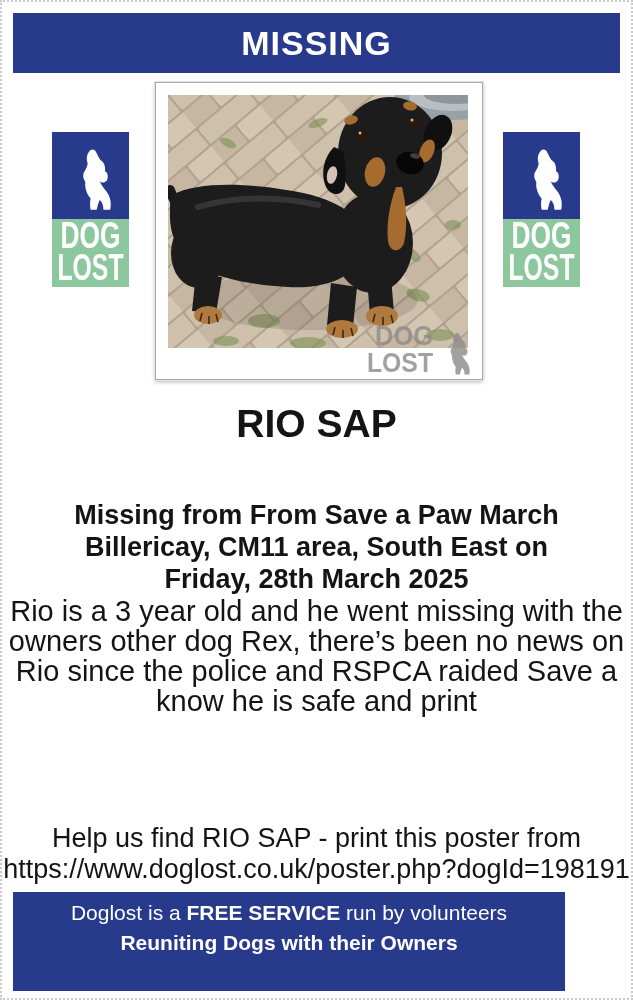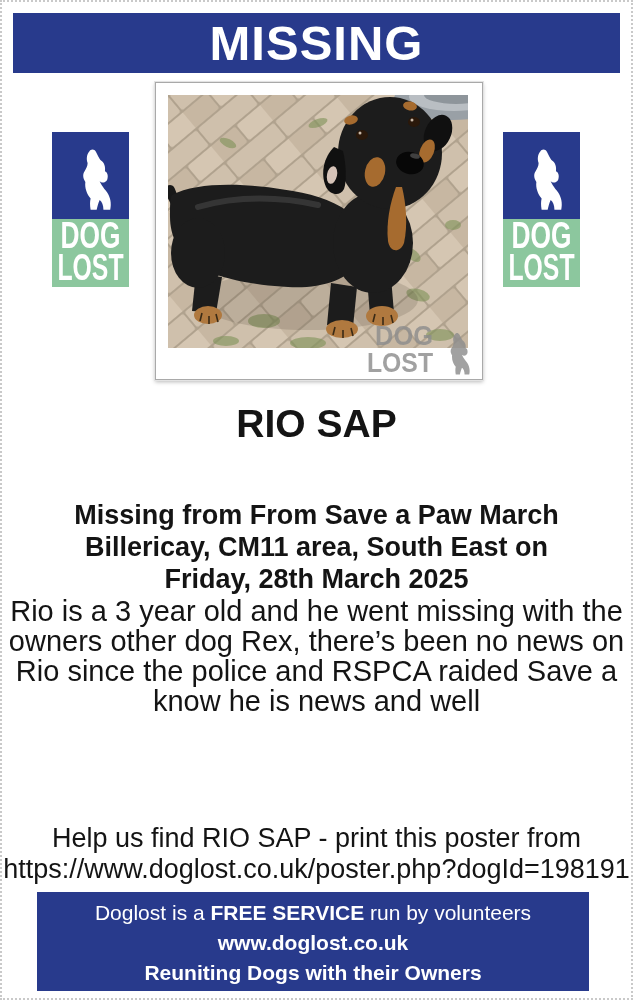--- a/index.html
+++ b/index.html
@@ -11,21 +11,21 @@
     border:2px dotted #c9c9c9;
     overflow:hidden;
     color:var(--text,#141414);
     font-family:"Liberation Sans","DejaVu Sans",sans-serif;
   }
   .banner{
     position:absolute;left:11px;top:11px;width:607px;height:60px;
     background:var(--blue,#283a8c);
     display:flex;align-items:center;justify-content:center;
   }
-  .banner-text{color:#ffffff;font-weight:bold;font-size:49px;letter-spacing:1px;}
+  .banner-text{color:#ffffff;font-weight:bold;font-size:34px;letter-spacing:1px;}
   .logo{position:absolute;top:130px;width:77px;height:155px;}
   .logo-left{left:50px;}
   .logo-right{left:501px;}
   .frame{
     position:absolute;left:153px;top:80px;width:326px;height:296px;
     background:#ffffff;border:1px solid #a9a9a9;
     box-shadow:0 0 0 1px #e3e3e3, 0 2px 4px rgba(0,0,0,.28);
   }
   .photo-svg{position:absolute;left:12px;top:12px;display:block;}
   .watermark{position:absolute;right:5px;bottom:3px;opacity:.82;}
@@ -33,21 +33,21 @@
   .dog-name{top:400px;font-size:39px;font-weight:bold;margin:0;}
   .dog-summary{top:460px;font-size:27px;font-weight:bold;margin:0;}
   .missing-from{top:497px;font-size:27px;font-weight:bold;line-height:32px;margin:0;}
   .details{top:594px;font-size:29px;line-height:30px;margin:0;}
   .help{top:821px;font-size:27px;line-height:31px;margin:0;}
   .footer{
     position:absolute;left:11px;top:890px;width:552px;height:99px;
     box-sizing:border-box;padding-top:6px;
     background:var(--blue,#283a8c);
     color:#ffffff;text-align:center;
-    font-size:21px;line-height:30px;margin-left:24px;
+    font-size:21px;line-height:30px;
   }
   .bold{font-weight:bold;}
   svg text{font-family:"Liberation Sans","DejaVu Sans",sans-serif;}
 </style>
 </head>
 <body>
 
 <svg width="0" height="0" style="position:absolute" aria-hidden="true">
   <defs>
     <symbol id="pup-silhouette" viewBox="0 0 77 87">
@@ -178,31 +178,30 @@
   <div class="centered missing-from">
     <div>Missing from From Save a Paw March</div>
     <div>Billericay, CM11 area, South East on</div>
     <div>Friday, 28th March 2025</div>
   </div>
 
   <div class="centered details">
     <div>Rio is a 3 year old and he went missing with the</div>
     <div>owners other dog Rex, there’s been no news on</div>
     <div>Rio since the police and RSPCA raided Save a</div>
-    <div>know he is news and well</div>
+    <div>know he is safe and print</div>
   </div>
 
   <div class="centered help">
     <div>Help us find RIO SAP - print this poster from</div>
     <div>https://www.doglost.co.uk/poster.php?dogId=198191</div>
   </div>
 
   <footer class="footer">
     <div>
       <span>Doglost is a</span>
       <b>FREE SERVICE</b>
       <span>run by volunteers</span>
     </div>
-    <div class="bold">www.doglost.co.uk</div>
     <div class="bold">Reuniting Dogs with their Owners</div>
   </footer>
 
 </div>
 
 </body></html>

